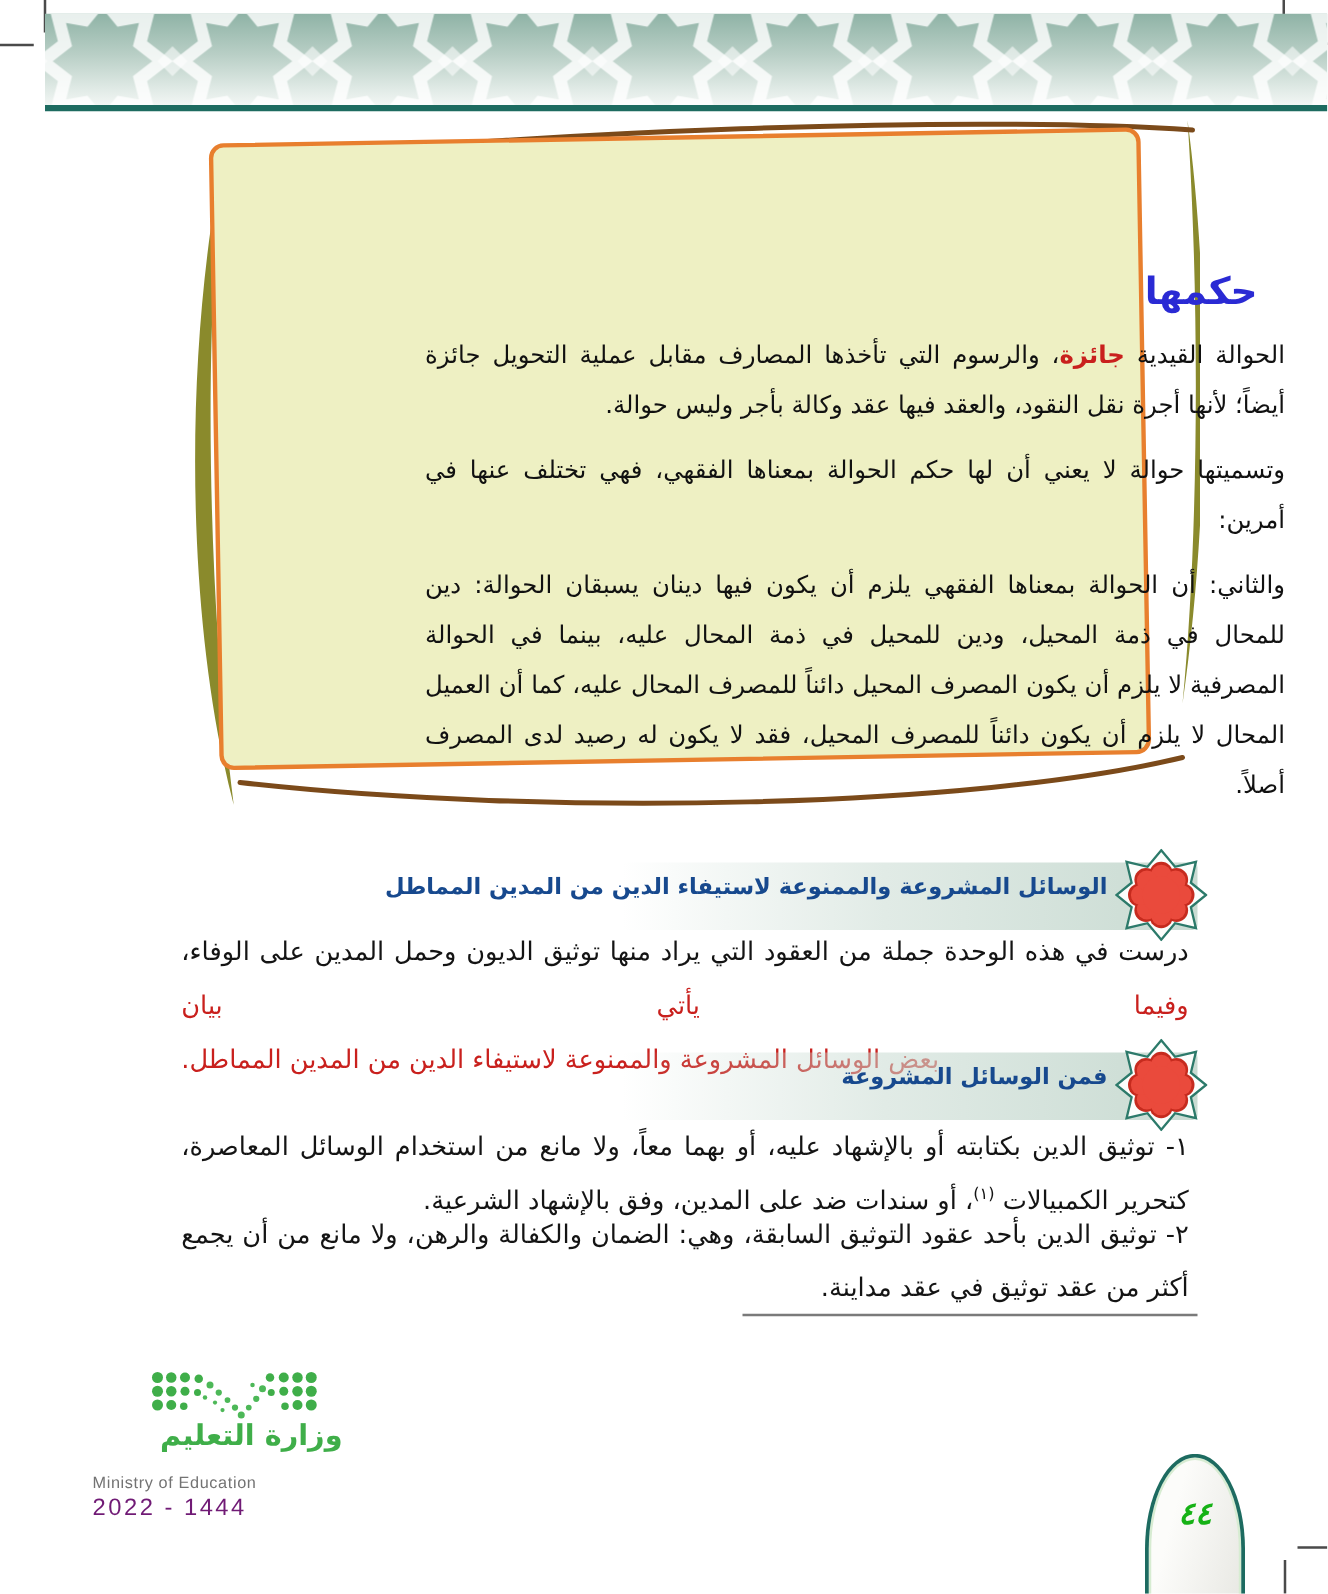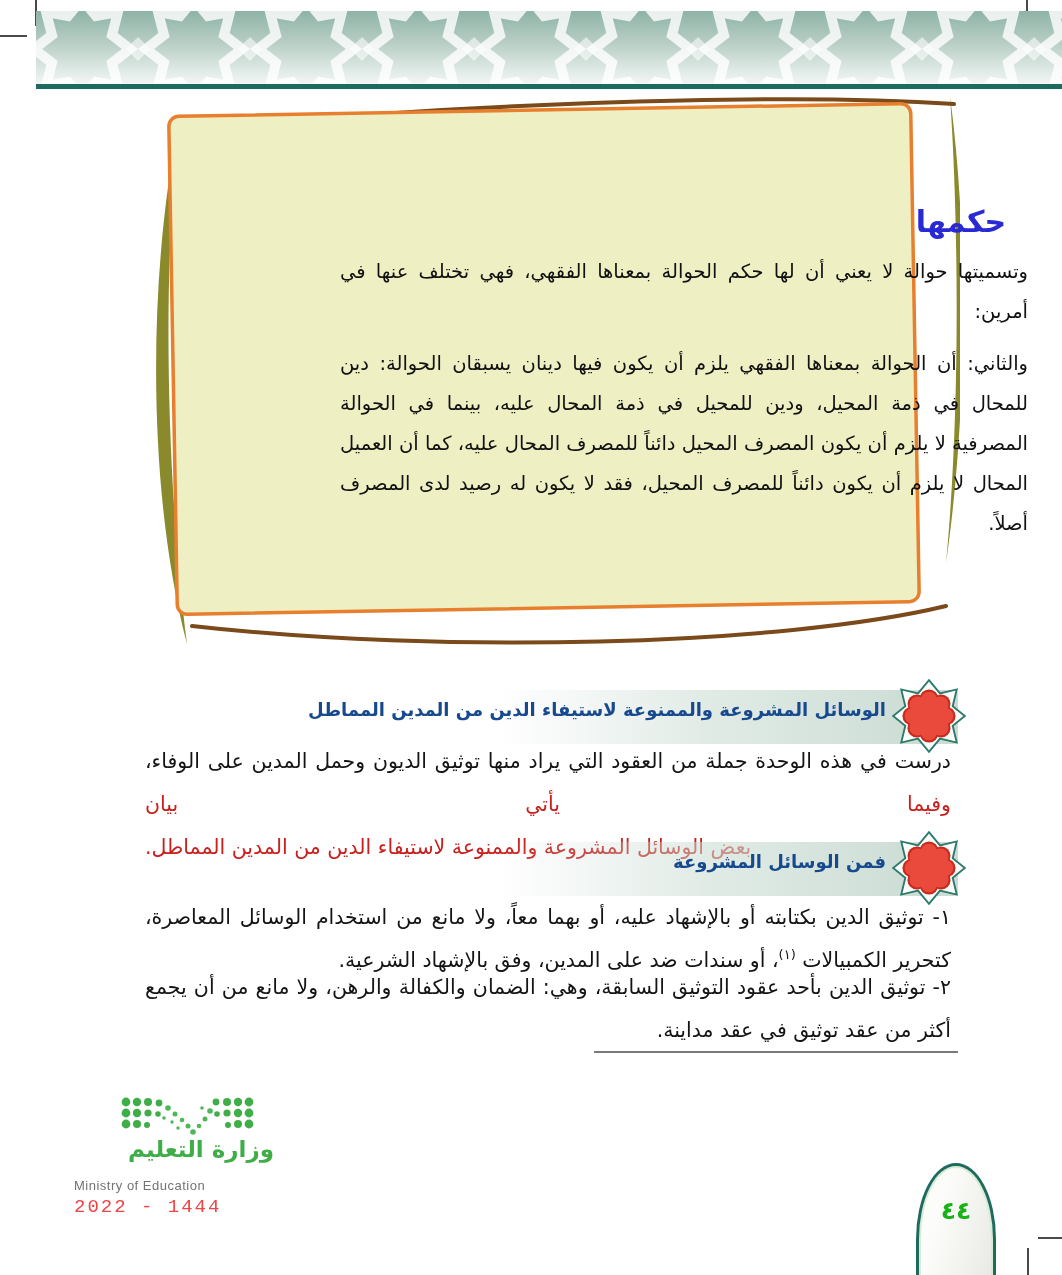--- a/index.html
+++ b/index.html
@@ -11,21 +11,21 @@
 
   
   .band{position:absolute;left:36px;right:0;top:11px;height:73px;
         background:linear-gradient(180deg,#8fb3a6 0%,#b9cfc6 45%,#e3ece8 85%,#f2f6f4 100%);
         border-bottom:5px solid #1d6b60;}
   .band svg{position:absolute;inset:0;width:100%;height:100%;}
 
   
   .panel-wrap{position:absolute;left:140px;top:88px;width:820px;height:566px;}
   .panel-wrap svg{position:absolute;inset:0;}
-  .panel-text{position:absolute;left:200px;top:116px;width:688px;direction:rtl;
+  .panel-text{position:absolute;left:200px;top:128px;width:688px;direction:rtl;
               text-align:justify;font-size:19.5px;line-height:40px;color:#111;}
   .panel-title{color:#2a2ad4;font-size:30px;font-weight:bold;line-height:36px;
                text-align:right;margin:0 22px 12px 0;}
   .panel-text p{margin:0 0 12px 0;}
   .hl-red{color:#c9201d;font-weight:bold;}
 
   
   .h-bar{position:absolute;right:104px;width:460px;height:54px;border-radius:4px;
          background:linear-gradient(to left,#c9dbd2 0%,rgba(201,219,210,0.55) 55%,rgba(201,219,210,0) 100%);}
   .h-icon{position:absolute;left:892px;width:74px;height:74px;}
@@ -45,31 +45,31 @@
   .footnote{position:absolute;right:107px;top:1062px;width:740px;direction:rtl;text-align:right;
             font-size:15px;line-height:28px;color:#222;white-space:nowrap;}
 
   
   .moe{position:absolute;left:72px;top:1096px;width:210px;}
   .moe-dots{position:absolute;left:48px;top:0;width:135px;height:42px;}
   .moe-ar{position:absolute;left:2px;top:40px;width:200px;color:#3fae49;font-size:23px;
           font-weight:bold;direction:rtl;text-align:right;white-space:nowrap;}
   .moe-en{position:absolute;left:2px;top:82px;color:#737373;font-size:13px;
           font-family:"Liberation Sans","DejaVu Sans",sans-serif;letter-spacing:0.5px;}
-  .moe-year{position:absolute;left:2px;top:100px;color:#ef4444;font-size:19px;
-            font-family:Liberation Mono, monospace;letter-spacing:2px;text-align:right;}
+  .moe-year{position:absolute;left:2px;top:100px;color:#701a75;font-size:19px;
+            font-family:Liberation Sans, sans-serif;letter-spacing:2px;text-align:right;}
 
   
   .arch{position:absolute;left:916px;top:1163px;width:74px;height:120px;
         border:3px solid #1d6b60;border-bottom:none;
         border-radius:50% 50% 0 0 / 62% 62% 0 0;
         background:linear-gradient(105deg,#fcfcfa 30%,#e8e8e3 100%);
         box-shadow:inset 0 0 0 2px #d7ecd2;}
   .arch-num{margin-top:30px;text-align:center;color:#16b216;font-size:25px;
-            font-weight:bold;direction:rtl;letter-spacing:3px;}
+            font-weight:bold;direction:rtl;letter-spacing:3px;font-style:italic;}
 </style>
 </head>
 <body>
 
 <div class="page">
 
   <div class="crop" style="left:35px;top:0;width:2px;height:26px;"></div>
   <div class="crop" style="left:0;top:35px;width:27px;height:2px;"></div>
   <div class="crop" style="left:1026px;top:0;width:2px;height:26px;"></div>
   <div class="crop" style="left:1038px;top:34px;width:24px;height:2px;"></div>
@@ -97,20 +97,21 @@
       <path d="M40,30 C 8,180 6,400 47,556 C 27,400 21,180 40,30 Z" fill="#8a8a2c"></path>
       <path d="M810,8 C 829,150 827,330 806,475 C 820,330 819,140 810,8 Z" fill="#8a8a2c"></path>
 
       <path d="M46,44 C 280,16 640,4 814,16" fill="none" stroke="#7b4a1a" stroke-width="4" stroke-linecap="round"></path>
       <path d="M52,538 C 300,566 640,558 806,518" fill="none" stroke="#7b4a1a" stroke-width="4" stroke-linecap="round"></path>
 
       <rect x="33" y="22" width="742" height="498" rx="10" fill="#eef0c3" stroke="#e87f2e" stroke-width="3.5" transform="rotate(-1 404 271)"></rect>
     </svg>
     <div class="panel-text">
       <div class="panel-title">حكمها</div>
+      <p><span>الحوالة القيدية </span><span class="hl-red">جائزة</span><span>، والرسوم التي تأخذها المصارف مقابل عملية التحويل جائزة أيضاً؛ لأنها أجرة نقل النقود، والعقد فيها عقد وكالة بأجر وليس حوالة.</span></p>
       <p>وتسميتها حوالة لا يعني أن لها حكم الحوالة بمعناها الفقهي، فهي تختلف عنها في أمرين:</p>
       <p>والثاني: أن الحوالة بمعناها الفقهي يلزم أن يكون فيها دينان يسبقان الحوالة: دين للمحال في ذمة المحيل، ودين للمحيل في ذمة المحال عليه، بينما في الحوالة المصرفية لا يلزم أن يكون المصرف المحيل دائناً للمصرف المحال عليه، كما أن العميل المحال لا يلزم أن يكون دائناً للمصرف المحيل، فقد لا يكون له رصيد لدى المصرف أصلاً.</p>
     </div>
   </div>
 
   <div class="h-bar" style="top:690px;"></div>
   <svg class="h-icon" style="top:679px;" viewBox="0 0 64 64">
     <polygon points="32,1 41.5,12.5 56,9 52.5,23.5 63,32 52.5,40.5 56,55 41.5,51.5 32,63 22.5,51.5 8,55 11.5,40.5 1,32 11.5,23.5 8,9 22.5,12.5" fill="#fcfdfb" stroke="#2c7a6a" stroke-width="1.6"></polygon>
     <g fill="#c62b1e">
         <circle cx="32" cy="17" r="8"></circle>

